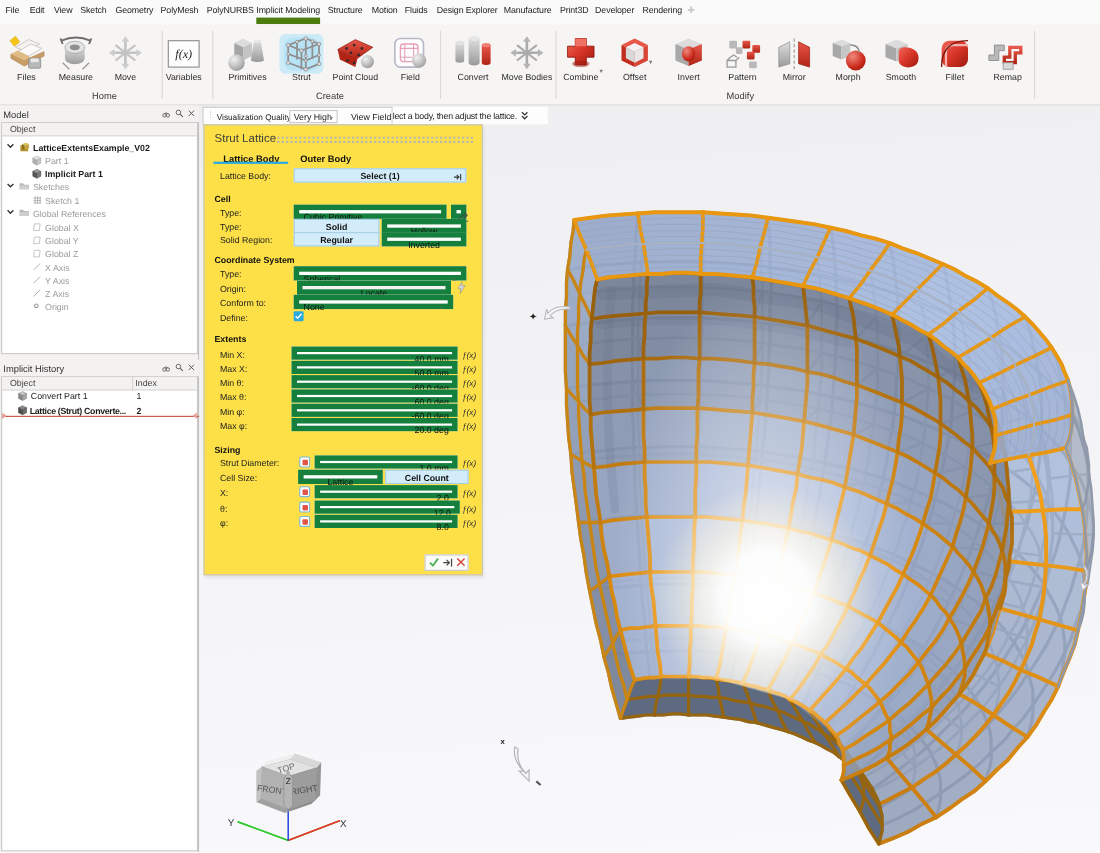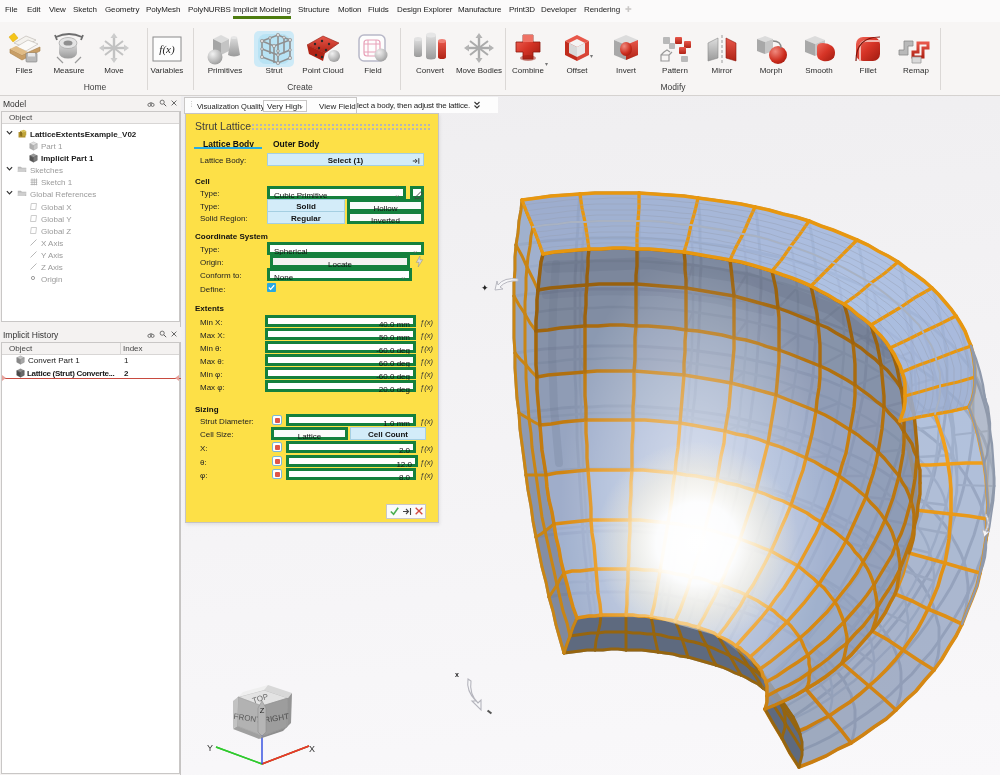--- a/index.html
+++ b/index.html
@@ -1,37 +1,37 @@
 <!DOCTYPE html>
 <html><head><meta charset="utf-8">
 <style>
 *{margin:0;padding:0;box-sizing:border-box}
 html,body{width:1000px;height:775px;overflow:hidden;font-family:"Liberation Sans",sans-serif;background:#fff;position:relative}
 #menubar{position:absolute;left:0;top:0;width:1000px;height:22px;background:#fbfafa;font-size:8px;color:#222;white-space:nowrap;letter-spacing:-0.1px}
 #menubar span{position:absolute;top:5px}
-#menubar .sel{border-bottom:3px solid #4d7c0f;padding-bottom:2px}
+#menubar .sel{border-bottom:6px solid #4d7c0f;padding-bottom:2px}
 #ribbon{position:absolute;left:0;top:22px;width:1000px;height:74px;background:#f7f5f4;border-bottom:1px solid #d5d2d0}
 .ricon{position:absolute;top:8px;width:44px;height:38px;display:flex;align-items:center;justify-content:center}
 .rlabel{position:absolute;top:44px;font-size:8px;color:#2b2b2b;text-align:center;width:60px;margin-left:-30px}
 .glabel{position:absolute;top:60px;font-size:8.5px;color:#3a3a3a;text-align:center;width:80px;margin-left:-40px}
 .rsep{position:absolute;top:6px;height:62px;width:1px;background:#dbd8d6}
 #leftcol{position:absolute;left:0;top:96px;width:181px;height:679px;background:#f4f2f1;border-right:1px solid #c6c4c3}
 .ptitle{position:absolute;left:0;width:181px;height:15px;background:#f4f2f1;font-size:8.5px;color:#333;padding:3px 0 0 3px}
 .pbody{position:absolute;left:1px;width:179px;background:#fff;border:1px solid #c9c7c6}
 .phead{height:12px;background:#f4f2f1;border-bottom:1px solid #d8d6d5;font-size:8px;color:#444;padding:1px 0 0 7px}
 .trow{position:absolute;left:0;height:12px;font-size:8px;color:#9a9a9a;white-space:nowrap}
 .trow b{color:#1a1a1a;font-weight:bold}
 .trow .blk{color:#1a1a1a}
 #viewport{position:absolute;left:180px;top:96px;width:820px;height:679px;background:linear-gradient(175deg,#efeef0 0%,#f3f2f4 40%,#f9f8fa 100%)}
 #vqbar{position:absolute;left:184px;top:97px;width:173px;height:17px;background:#fdfdfd;border:1px solid #c9c7c6;font-size:8px;color:#222}
 #guidebar{position:absolute;left:357px;top:97px;width:141px;height:16px;background:#fdfdfd;font-size:8px;font-weight:normal;color:#222;padding-top:4px;white-space:nowrap;letter-spacing:-0.2px;overflow:hidden}
 #dialog{position:absolute;left:185px;top:113px;width:254px;height:410px;background:#fde047;border:1px solid #c6c4c3;box-shadow:1px 2px 3px rgba(0,0,0,0.08);font-size:8px;color:#222}
 .dlabel{position:absolute;font-size:8px;color:#222}
 .dhead{position:absolute;font-size:8px;font-weight:bold;color:#111}
-.dinput{position:absolute;background:#fff;border:3px solid #15803d;font-size:8px;color:#111}
+.dinput{position:absolute;background:#fff;border:5px solid #15803d;font-size:8px;color:#111}
 .dbtn-blue{background:#d3ecf9;border:1px solid #a5cfe2}
 .tright{text-align:right;padding-right:3px}
 .tcenter{text-align:center}
 .fx{position:absolute;font-size:7.5px;font-style:italic;color:#333}
 </style></head>
 <body>
 <div id="menubar">
     <span style="left:5px">File</span>
     <span style="left:27px">Edit</span>
     <span style="left:49px">View</span>

